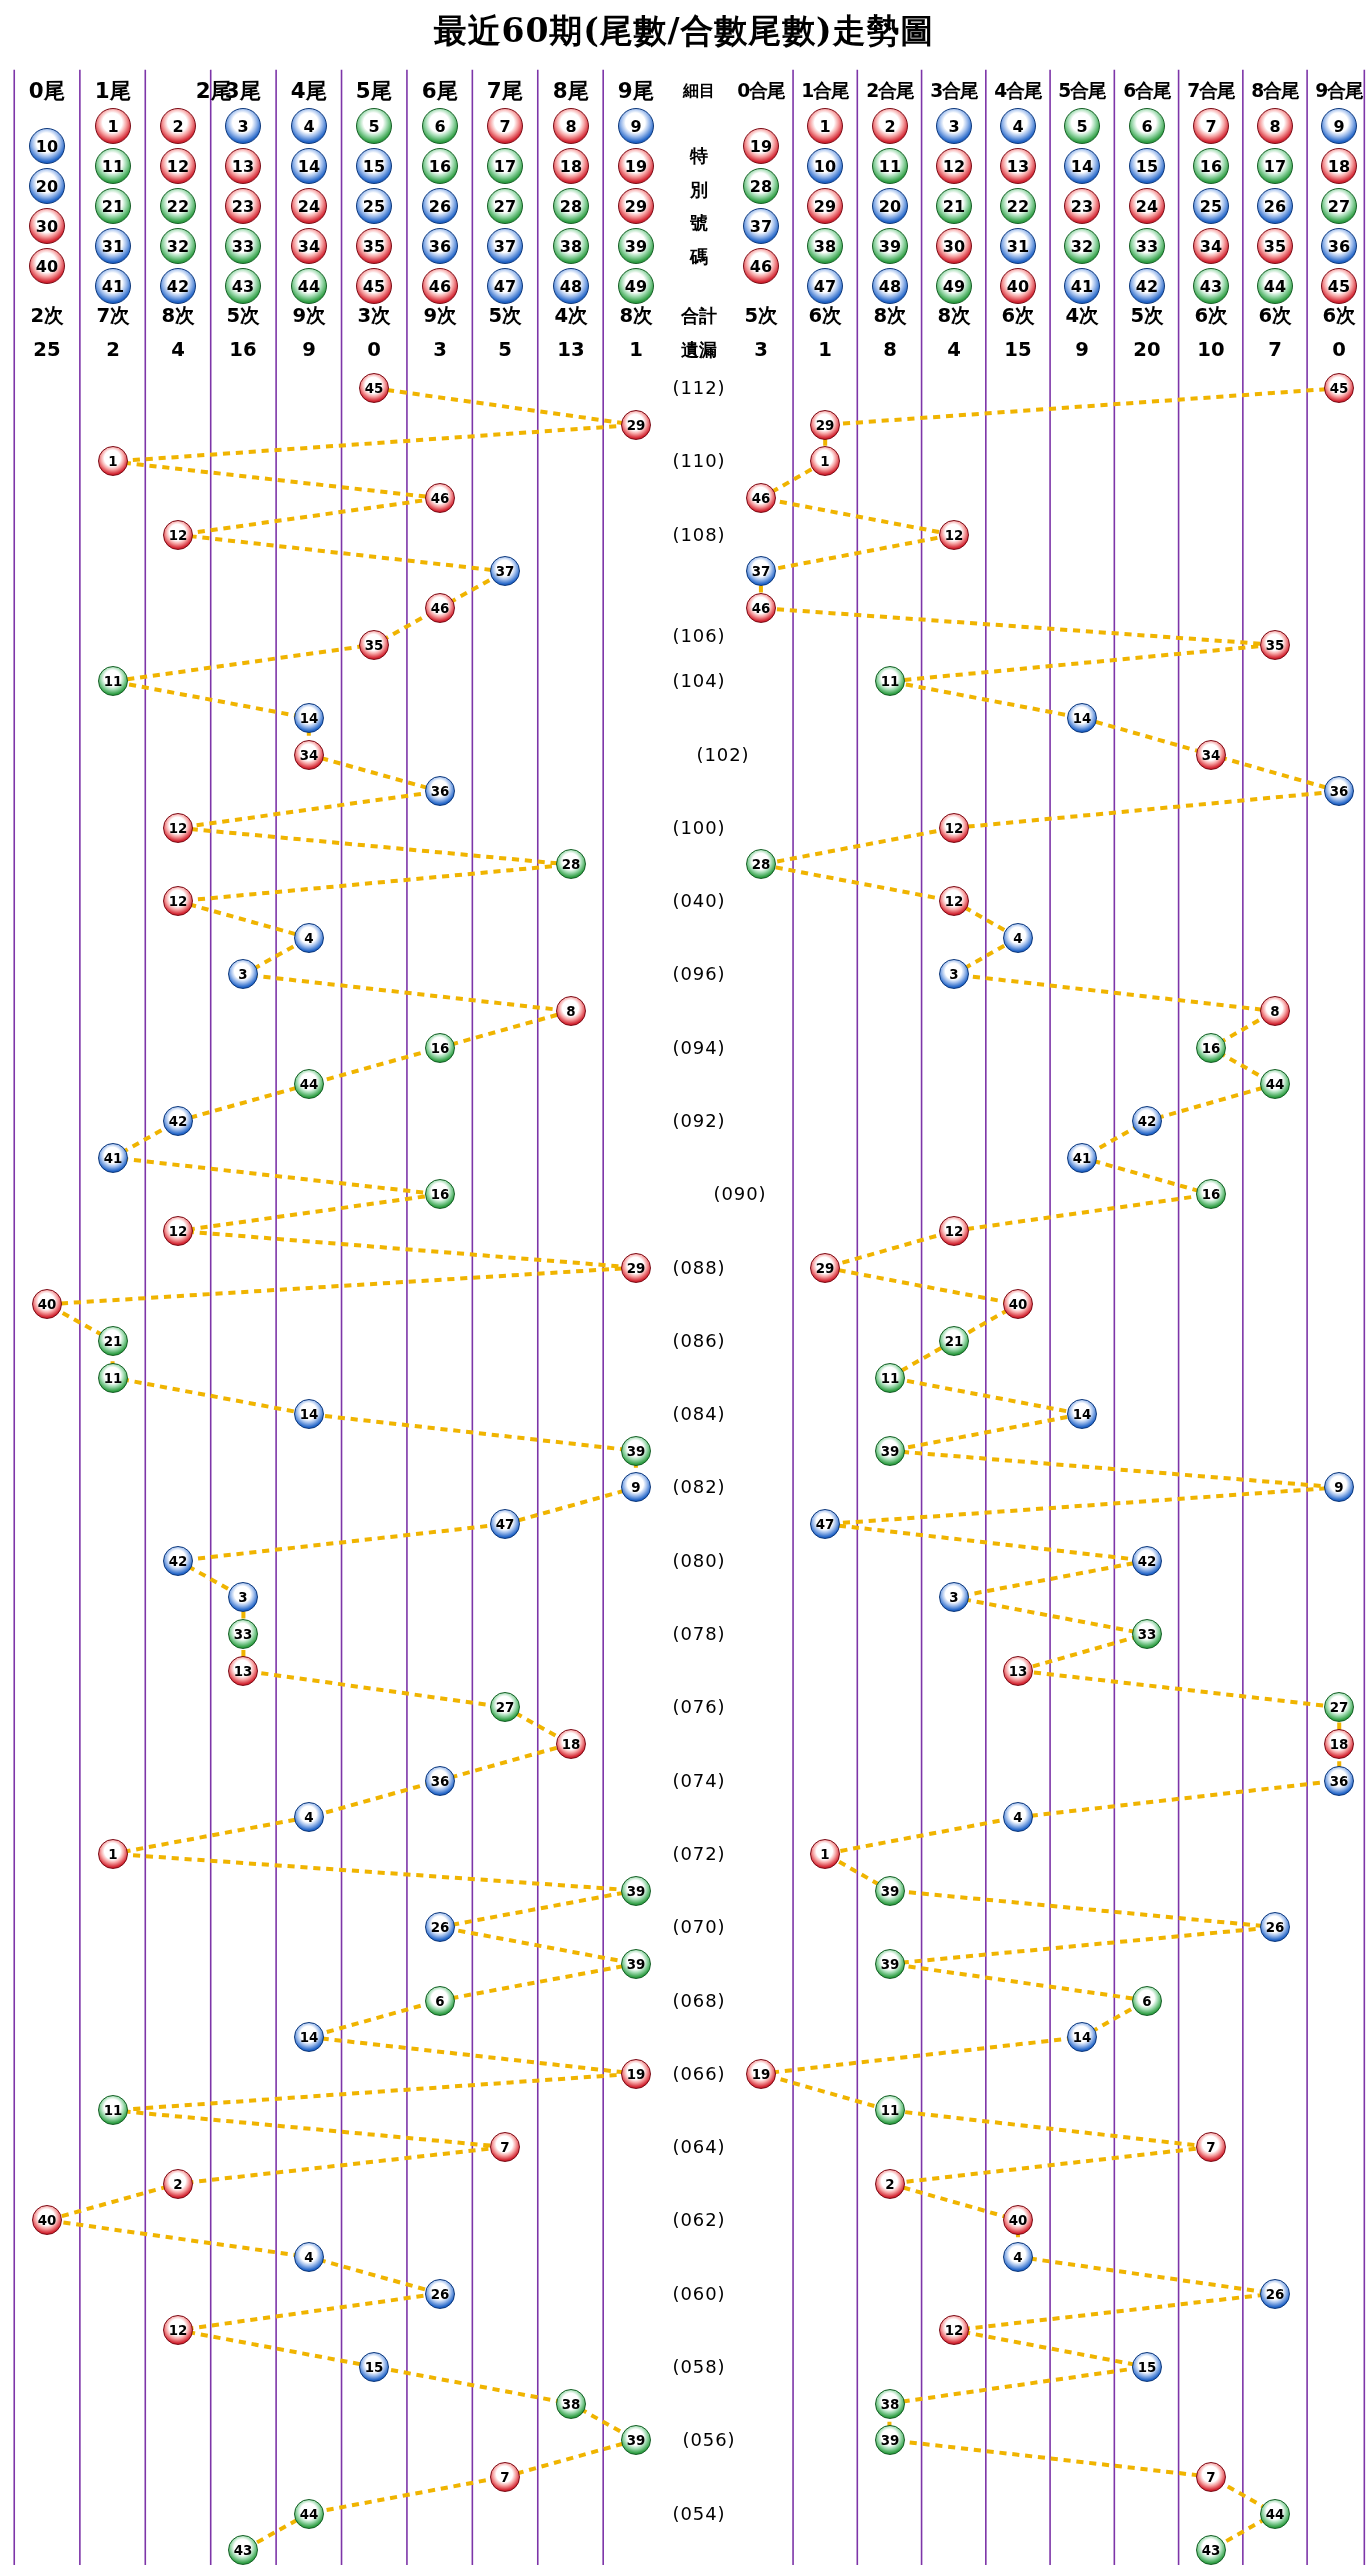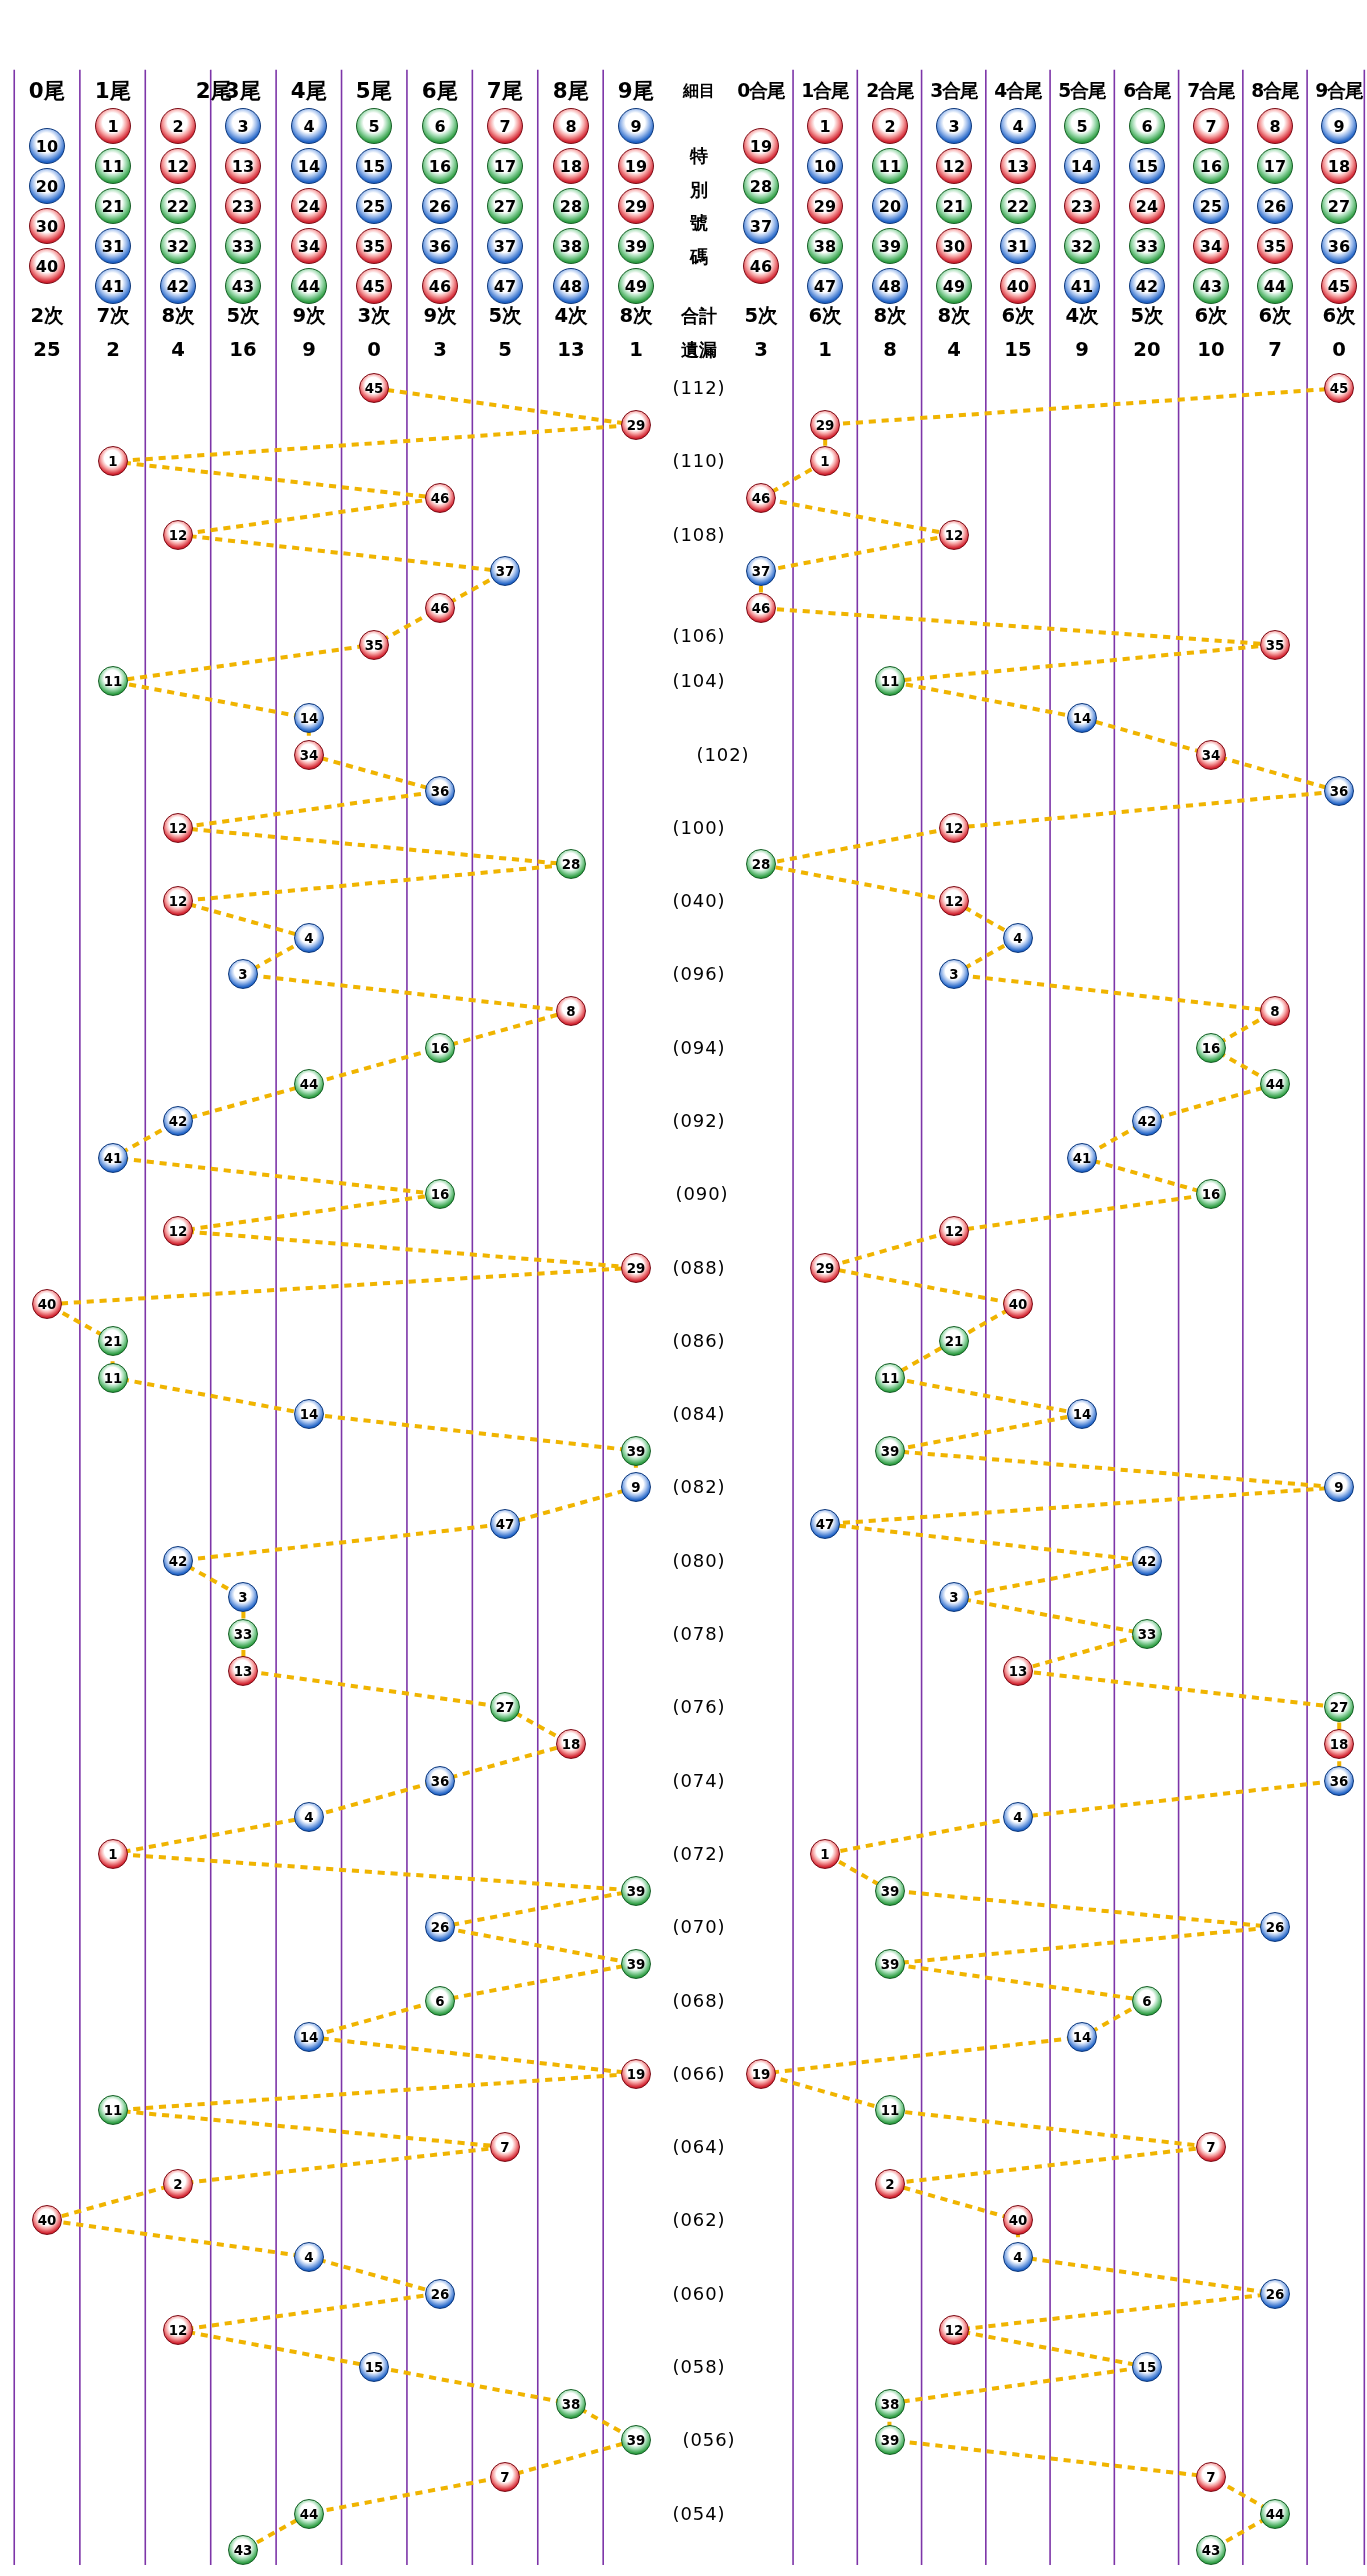--- a/index.html
+++ b/index.html
@@ -19,20 +19,21 @@
   .ball.red{background:radial-gradient(circle at 48% 40%,#ffffff 0 36%,#f6a2a2 52%,#d22330 72%,#8e0d18 100%);border:0.9px solid #7c0a14;}
   .ball.blue{background:radial-gradient(circle at 48% 40%,#ffffff 0 36%,#9fbdec 52%,#2063c6 72%,#0d3f8c 100%);border:0.9px solid #0b377c;}
   .ball.green{background:radial-gradient(circle at 48% 40%,#ffffff 0 36%,#9eda af 52%,#2f9e43 72%,#176f2a 100%);border:0.9px solid #135f24;}
   .ball.green{background:radial-gradient(circle at 48% 40%,#ffffff 0 36%,#9edaaf 52%,#2f9e43 72%,#176f2a 100%);}
   svg{position:absolute;left:0;top:0;}
 </style>
 </head>
 <body>
 
 <div id="chart-root">
+  <div class="abs title" style="left:684px;top:30px;">最近60期(尾數/合數尾數)走勢圖</div>
   <svg id="lines-svg" width="1367" height="2576" viewBox="0 0 1536 2894">
       <line x1="16" y1="78" x2="16" y2="2882" stroke="#7d35a8" stroke-width="1.8"></line>
       <line x1="89.75" y1="78" x2="89.75" y2="2882" stroke="#7d35a8" stroke-width="1.8"></line>
       <line x1="163.25" y1="78" x2="163.25" y2="2882" stroke="#7d35a8" stroke-width="1.8"></line>
       <line x1="236.75" y1="78" x2="236.75" y2="2882" stroke="#7d35a8" stroke-width="1.8"></line>
       <line x1="310.25" y1="78" x2="310.25" y2="2882" stroke="#7d35a8" stroke-width="1.8"></line>
       <line x1="383.75" y1="78" x2="383.75" y2="2882" stroke="#7d35a8" stroke-width="1.8"></line>
       <line x1="457.25" y1="78" x2="457.25" y2="2882" stroke="#7d35a8" stroke-width="1.8"></line>
       <line x1="530.75" y1="78" x2="530.75" y2="2882" stroke="#7d35a8" stroke-width="1.8"></line>
       <line x1="604.25" y1="78" x2="604.25" y2="2882" stroke="#7d35a8" stroke-width="1.8"></line>
@@ -548,21 +549,21 @@
       </div>
       <div class="ball blue" style="left: 1147px; top: 1121px; width: 30px; height: 30px; font-size: 13.4px;">
         <span>42</span>
       </div>
       <div class="ball blue" style="left: 113px; top: 1158px; width: 30px; height: 30px; font-size: 13.4px;">
         <span>41</span>
       </div>
       <div class="ball blue" style="left: 1082px; top: 1158px; width: 30px; height: 30px; font-size: 13.4px;">
         <span>41</span>
       </div>
-      <div class="abs period" style="left: 702px; top: 1194px;">(090)</div>
+      <div class="abs period" style="left: 740px; top: 1194px;">(090)</div>
       <div class="ball green" style="left: 440px; top: 1194px; width: 30px; height: 30px; font-size: 13.4px;">
         <span>16</span>
       </div>
       <div class="ball green" style="left: 1211px; top: 1194px; width: 30px; height: 30px; font-size: 13.4px;">
         <span>16</span>
       </div>
       <div class="ball red" style="left: 178px; top: 1231px; width: 30px; height: 30px; font-size: 13.4px;">
         <span>12</span>
       </div>
       <div class="ball red" style="left: 954px; top: 1231px; width: 30px; height: 30px; font-size: 13.4px;">

